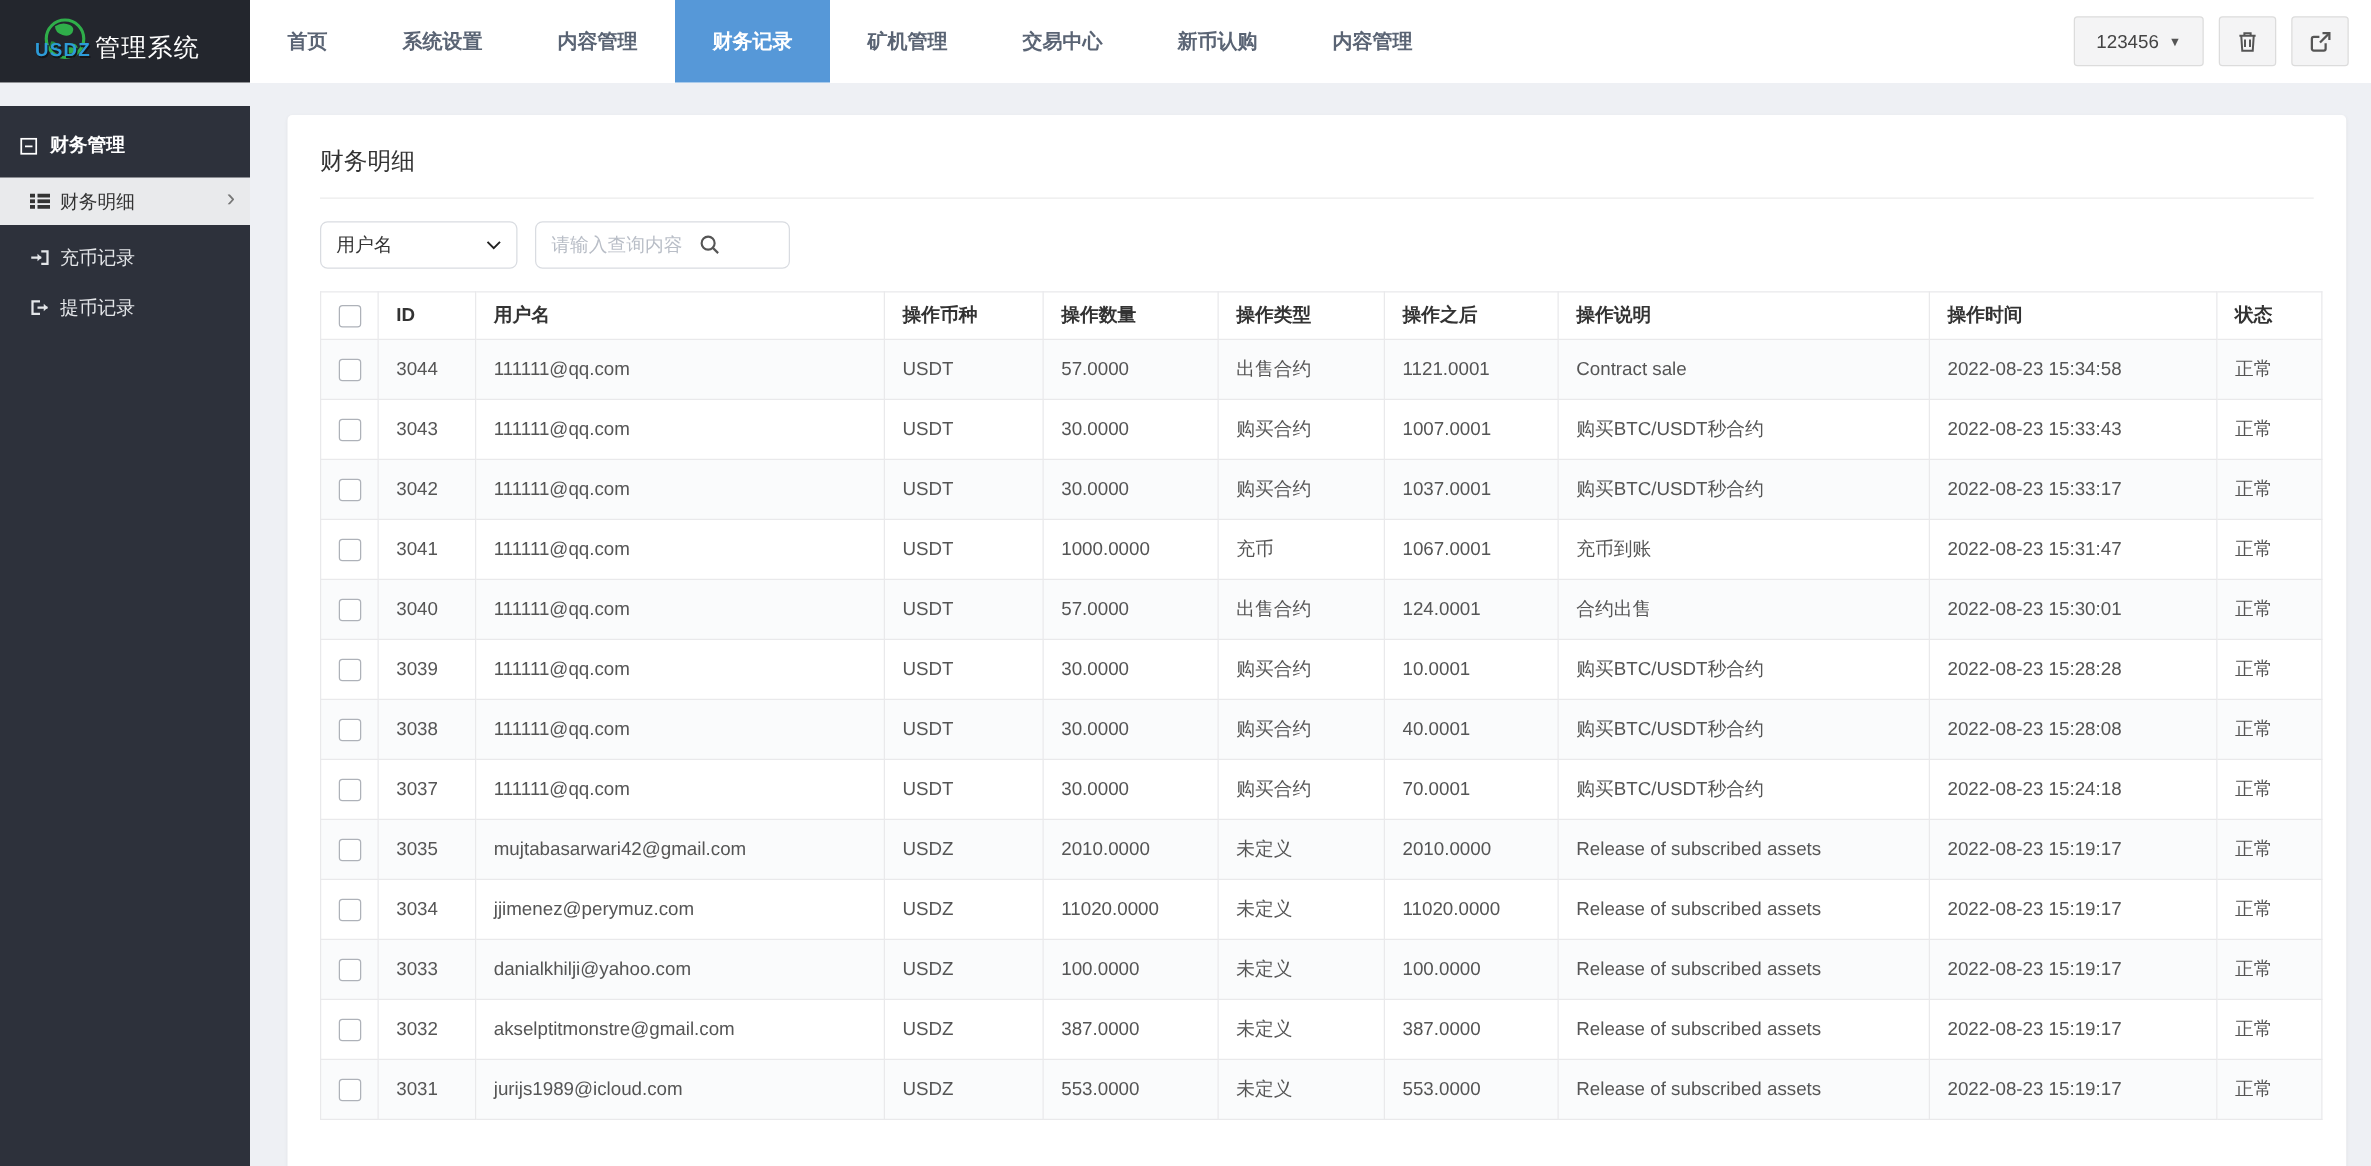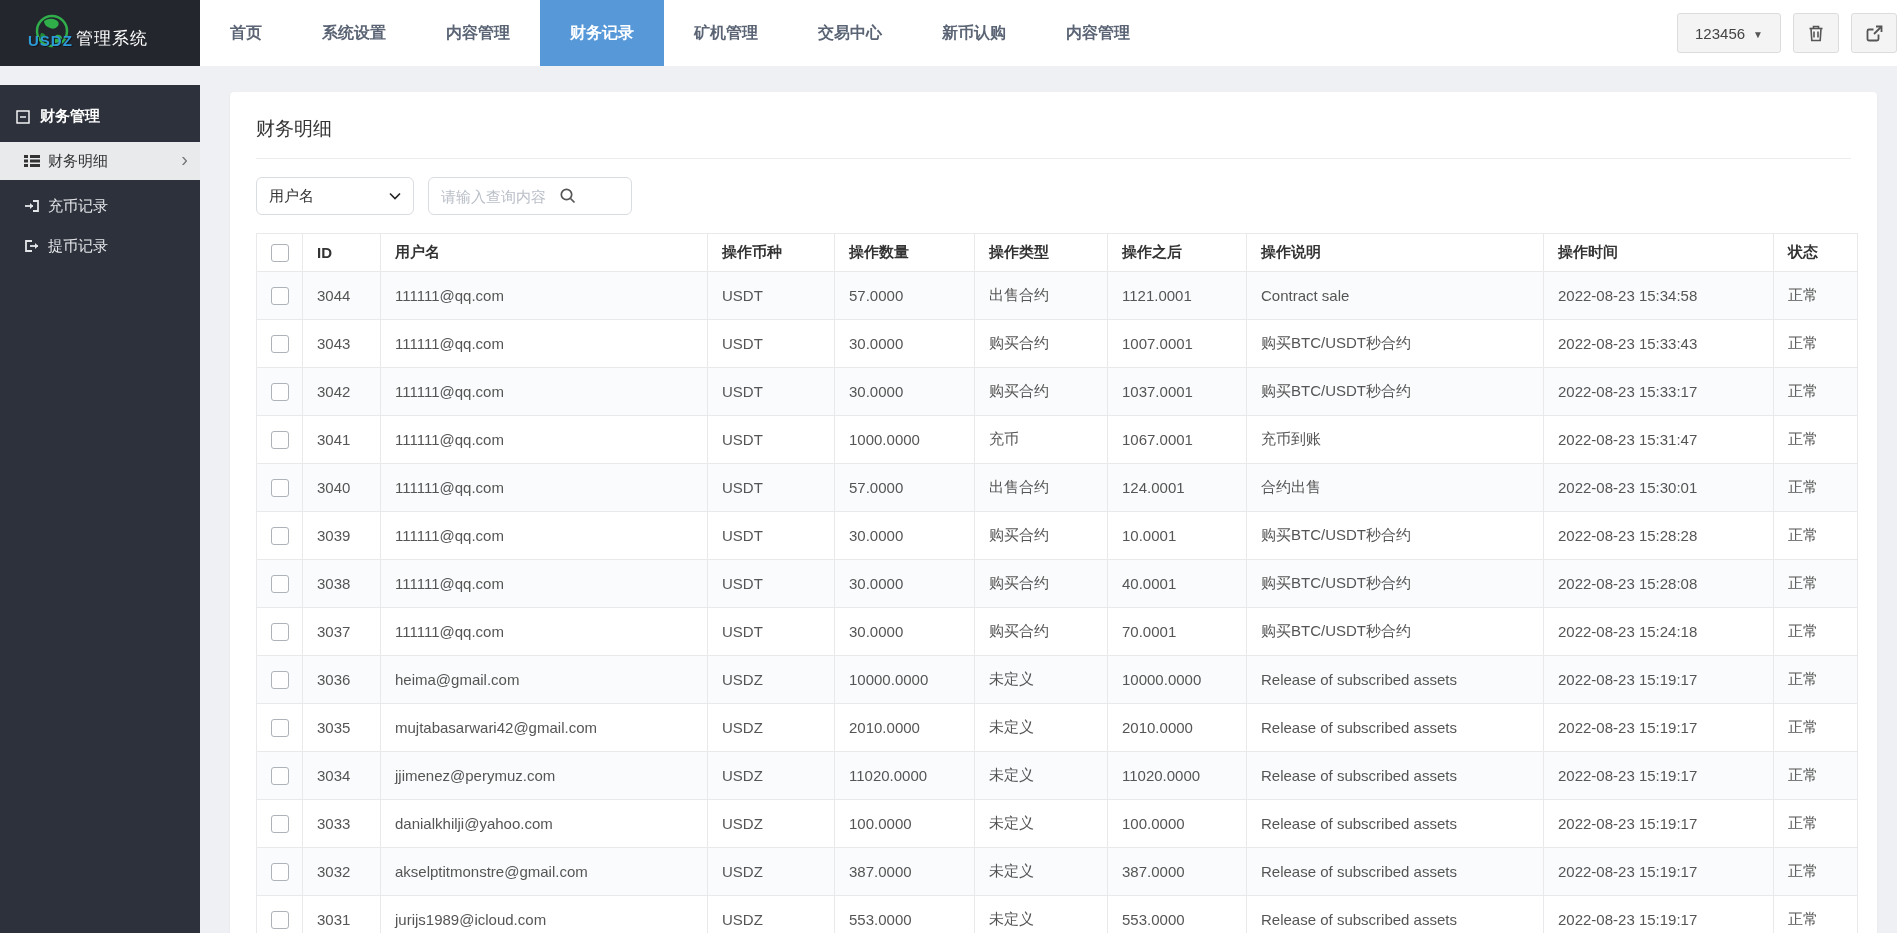--- a/index.html
+++ b/index.html
@@ -7,25 +7,25 @@
   body {
     font-family:"Liberation Sans","DejaVu Sans",sans-serif;
     background:#EEF0F4; color:#333;
   }
   
   .topbar { position:fixed; top:0; left:0; width:1897px; height:66px; background:#fff; display:flex; align-items:stretch; z-index:10; }
   .logo-block { width:200px; height:66px; background:#23262D; display:flex; align-items:center; padding-left:30px; flex:none; }
   .globe-wrap { position:relative; width:44px; height:44px; flex:none; }
   .globe-wrap svg { position:absolute; top:0; left:2px; }
   .usdz-text { position:absolute; left:-2px; bottom:6px; font-size:15px; font-weight:800; color:#2D9BD8; letter-spacing:1px; text-shadow:1px 1px 0 #14161a; }
-  .logo-suffix { color:#fff; font-size:17px; margin-left:2px; margin-top:10px; letter-spacing:1px;font-family:Liberation Mono, monospace; }
+  .logo-suffix { color:#fff; font-size:20px; margin-left:2px; margin-top:10px; letter-spacing:1px;font-family:Liberation Mono, monospace; }
   .nav { display:flex; align-items:stretch;font-weight:bold; }
   .nav-tab { padding:0 30px; display:flex; align-items:center; font-size:16px; color:#5A6474; cursor:pointer; }
   .nav-tab.active { background:#5698D8; color:#fff; }
-  .topbar-right { margin-left:auto; display:flex; align-items:center; gap:12px; }
+  .topbar-right { margin-left:auto; display:flex; align-items:center; gap:12px; padding-right:18px; }
   .tb-btn { height:40px; background:#F4F4F5; border:1px solid #DCDCDC; border-radius:3px; display:flex; align-items:center; justify-content:center; gap:8px; color:#444; font-size:15px; cursor:pointer; }
   .tb-btn.user { padding:0 16px; min-width:104px; }
   .tb-btn.icon-only { width:46px; }
   .caret-down { font-size:10px; color:#555; transform:translateY(1px); }
   
   .sidebar { position:fixed; top:66px; left:0; bottom:0; width:200px; background:#2D313B; z-index:9;margin-top:19px; }
   .side-section { display:flex; align-items:center; gap:10px; padding:22px 0 16px 16px; color:#fff; font-size:15px; font-weight:bold; cursor:pointer; }
   .side-item { height:40px; display:flex; align-items:center; gap:8px; padding-left:24px; color:#E4E6E9; font-size:15px; cursor:pointer; position:relative; }
   .side-item.active { background:#E9EAEC; color:#333; height:38px; margin-bottom:6px; }
   .side-item.active .chev { position:absolute; right:12px; color:#777; font-size:20px; line-height:1; top:7px; }
@@ -311,33 +311,20 @@
               <td>30.0000</td>
               <td>购买合约</td>
               <td>70.0001</td>
               <td>购买BTC/USDT秒合约</td>
               <td>2022-08-23 15:24:18</td>
               <td>正常</td>
             </tr>
             <tr>
               <td class="cb-cell">
       <input type="checkbox" style=""></td>
-              <td>3036</td>
-              <td>heima@gmail.com</td>
-              <td>USDZ</td>
-              <td>10000.0000</td>
-              <td>未定义</td>
-              <td>10000.0000</td>
-              <td>Release of subscribed assets</td>
-              <td>2022-08-23 15:19:17</td>
-              <td>正常</td>
-            </tr>
-            <tr>
-              <td class="cb-cell">
-      <input type="checkbox" style=""></td>
               <td>3035</td>
               <td>mujtabasarwari42@gmail.com</td>
               <td>USDZ</td>
               <td>2010.0000</td>
               <td>未定义</td>
               <td>2010.0000</td>
               <td>Release of subscribed assets</td>
               <td>2022-08-23 15:19:17</td>
               <td>正常</td>
             </tr>

